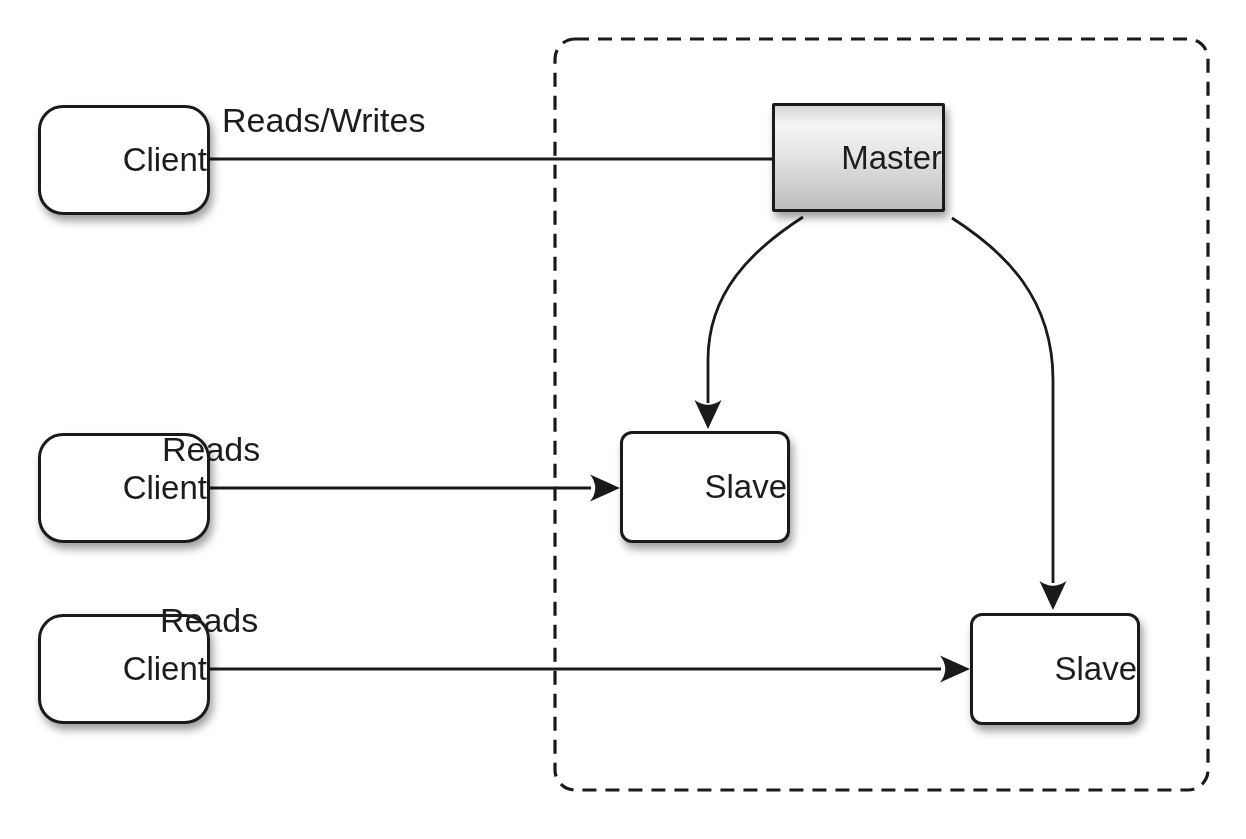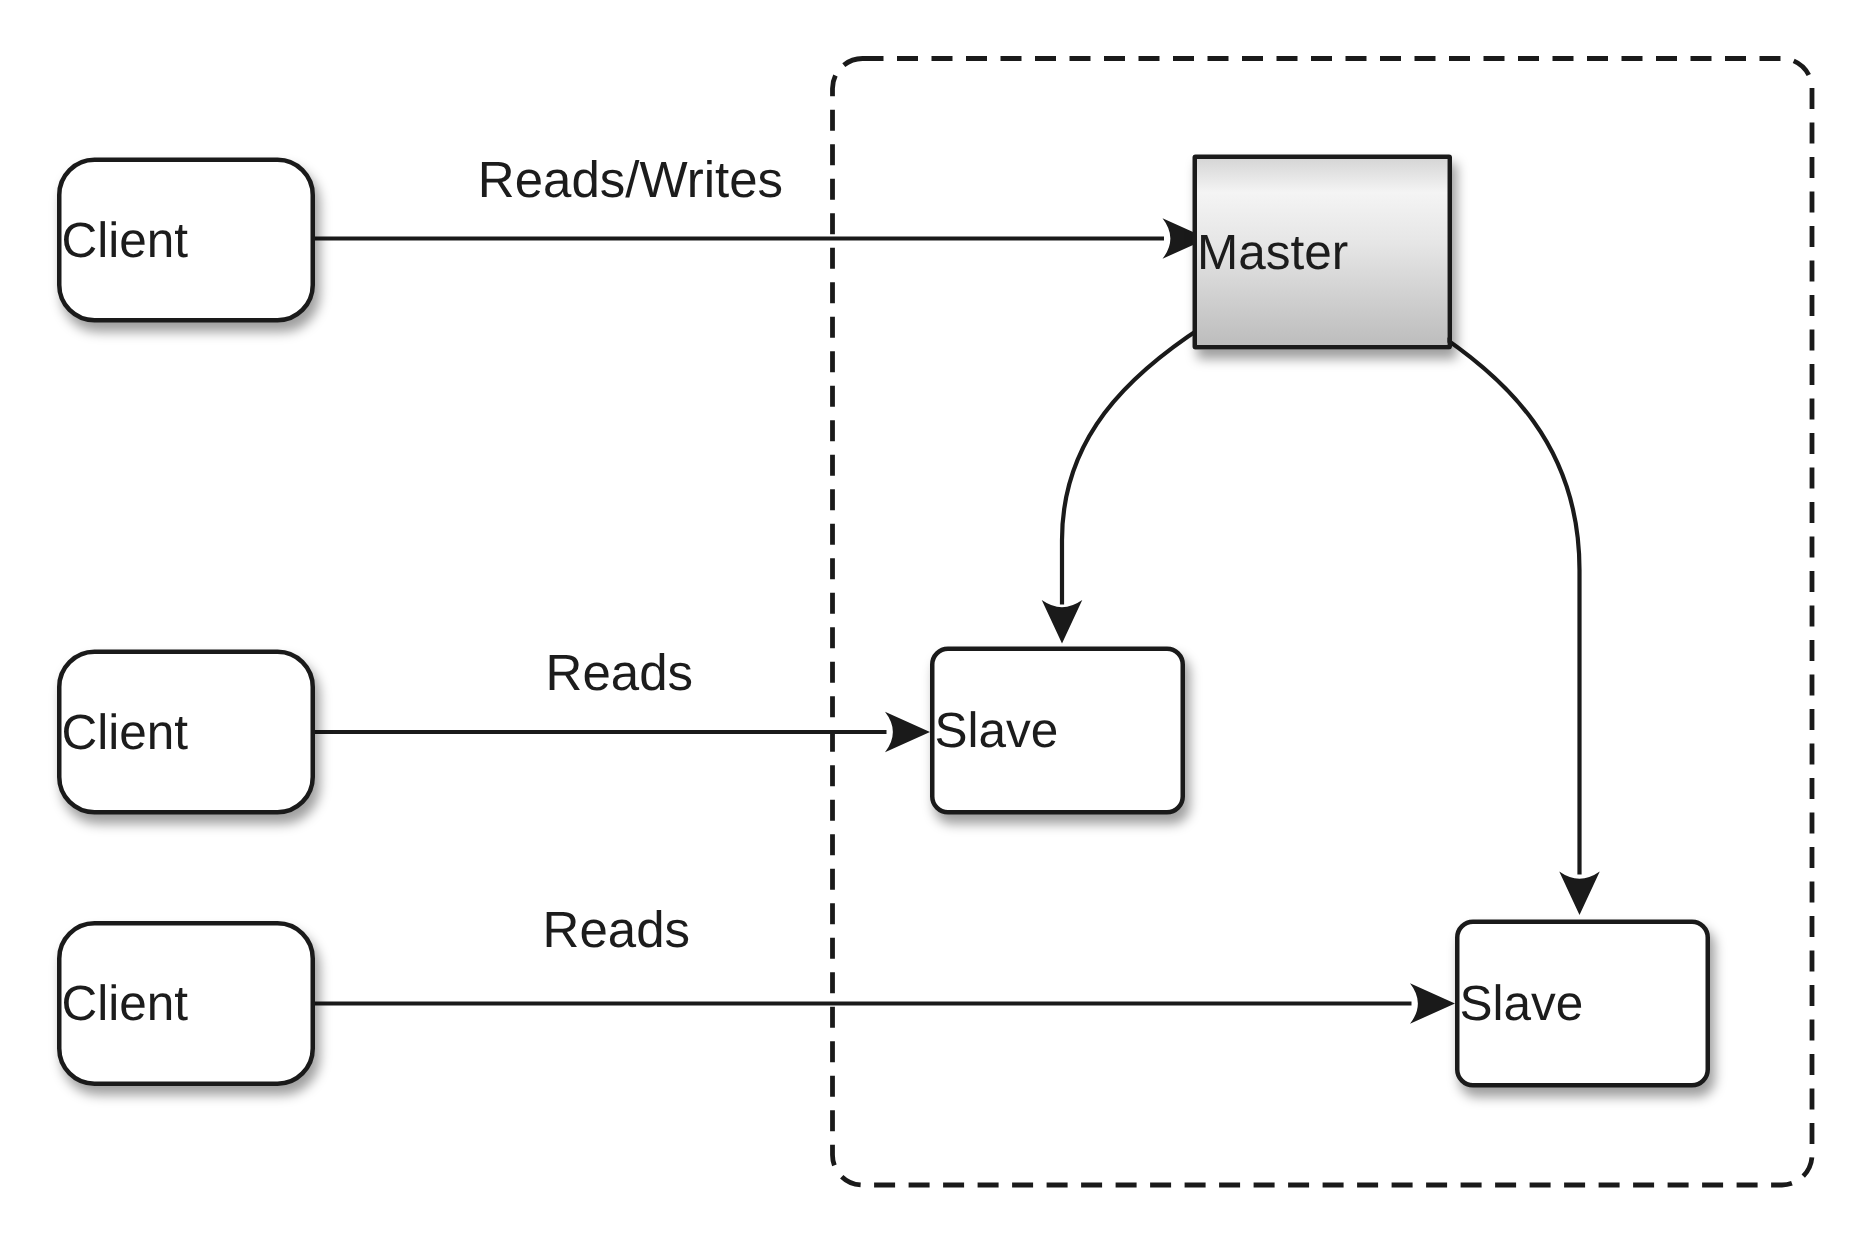--- a/index.html
+++ b/index.html
@@ -38,50 +38,50 @@
     stroke-width: 3.2;
     stroke-dasharray: 14 9;
   }
   .node {
     position: absolute;
     box-sizing: border-box;
     border: 3.2px solid var(--line, #1a1a1a);
     background: var(--node-fill, #ffffff);
     display: flex;
     align-items: center;
-    justify-content: flex-start;
+    justify-content: flex-end;
     font-size: 33px;
     box-shadow: 3px 6px 8px rgba(0, 0, 0, 0.38);
   }
   .node.client {
     left: 38px;
     width: 172px;
     height: 110px;
     border-radius: 25px;
   }
   .node.master {
-    left: 795px;
+    left: 772px;
     top: 103px;
     width: 173px;
-    height: 130px;
+    height: 109px;
     border-radius: 2px;
     background: linear-gradient(180deg,
       var(--master-top, #d6d6d6) 0%,
       var(--master-light, #f4f4f4) 18%,
       #e6e6e6 45%,
       var(--master-bottom, #bdbdbd) 100%);
   }
   .node.slave {
     border-radius: 12px;
     width: 170px;
   }
   .edge-label {
     position: absolute;
     width: 300px;
-    text-align: right;
+    text-align: left;
     font-size: 34px;
     line-height: 40px;
     white-space: nowrap;
   }
 </style>
 </head>
 <body>
 
 <div class="canvas">
 

